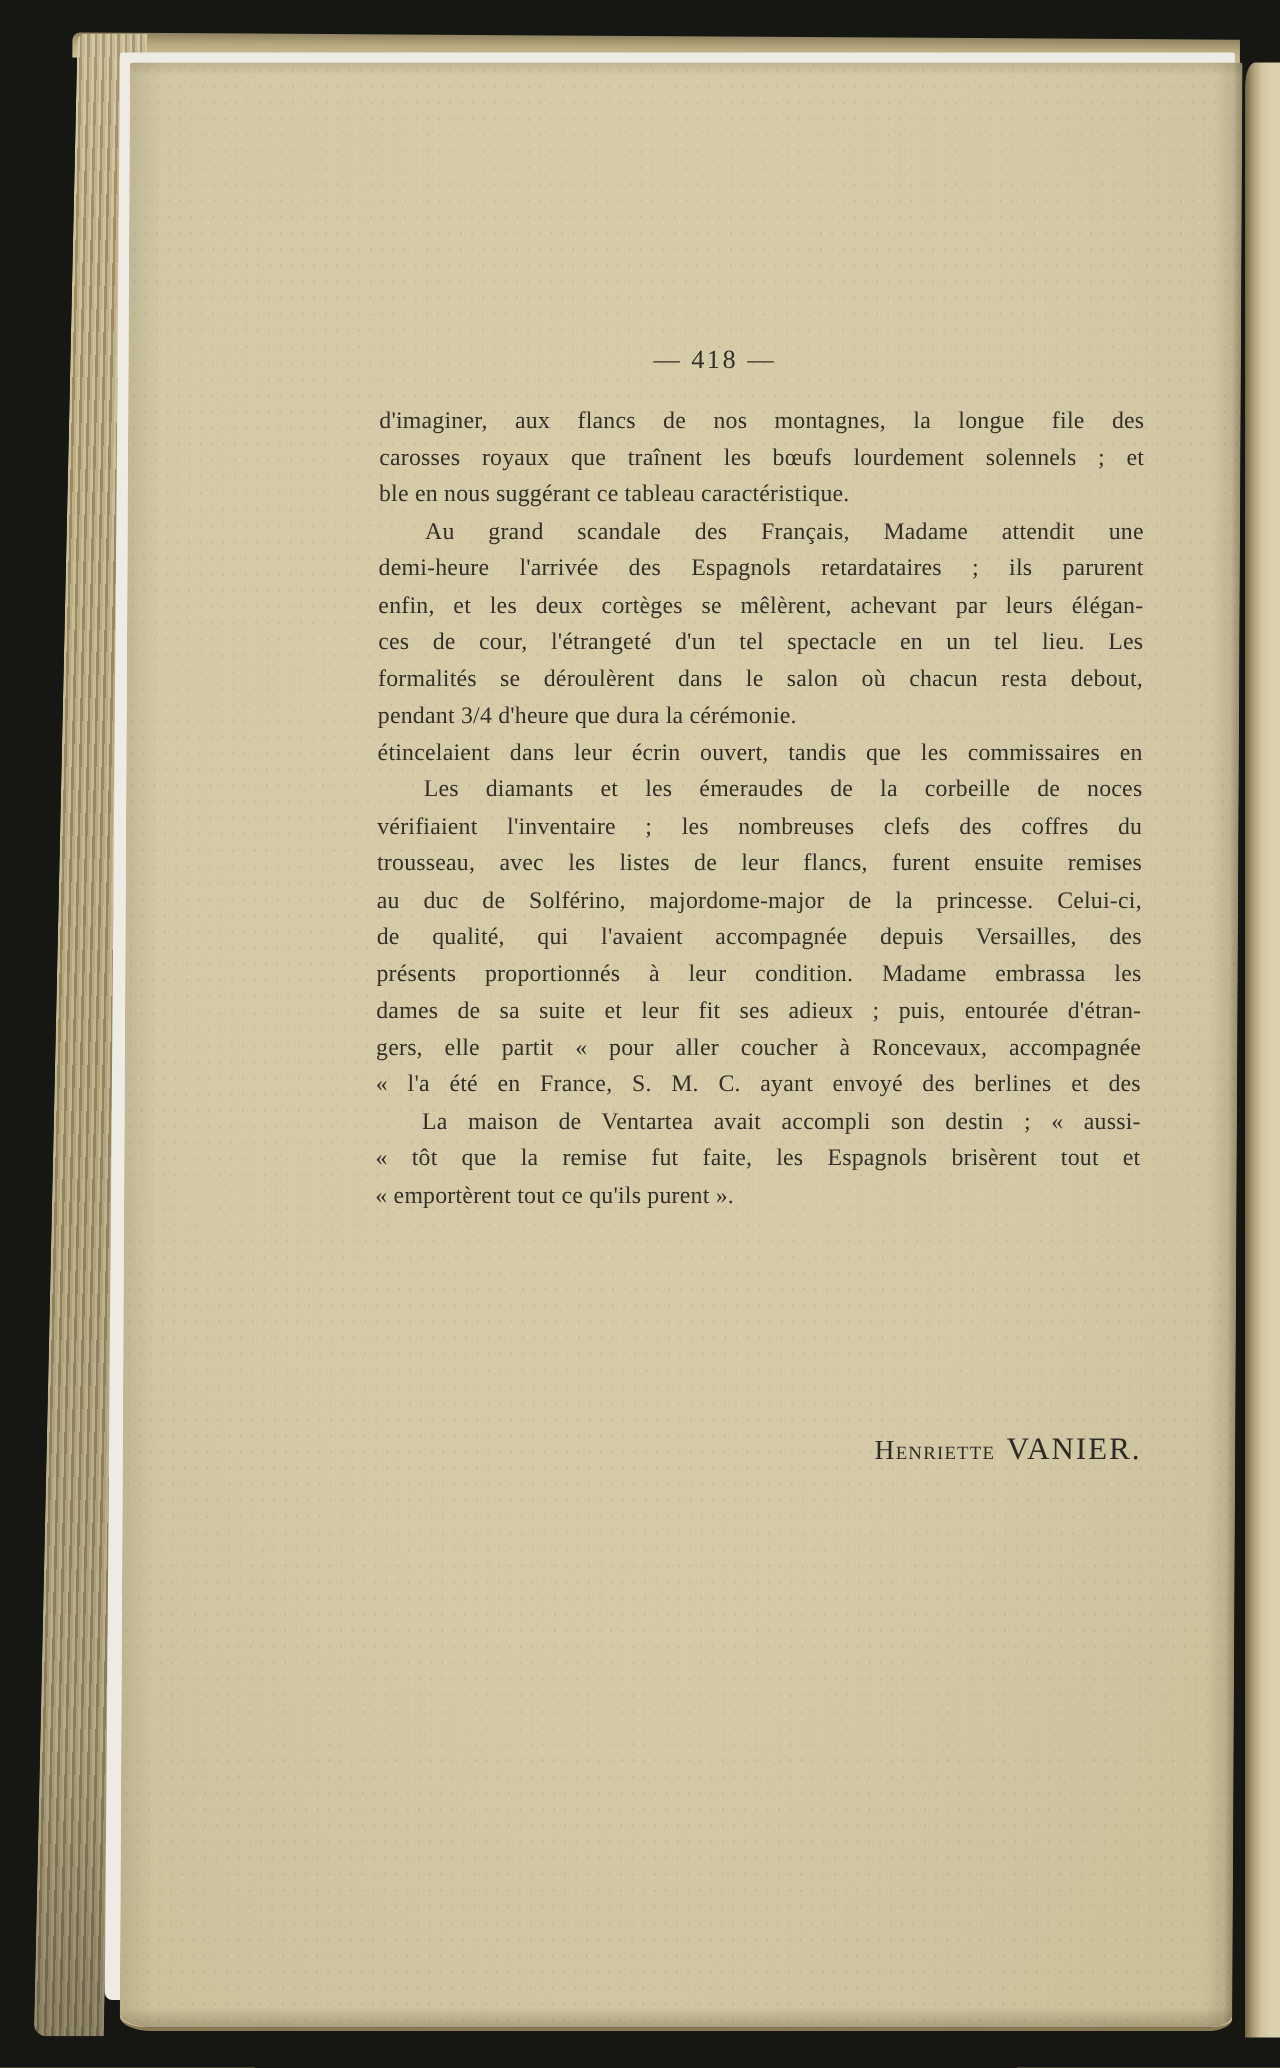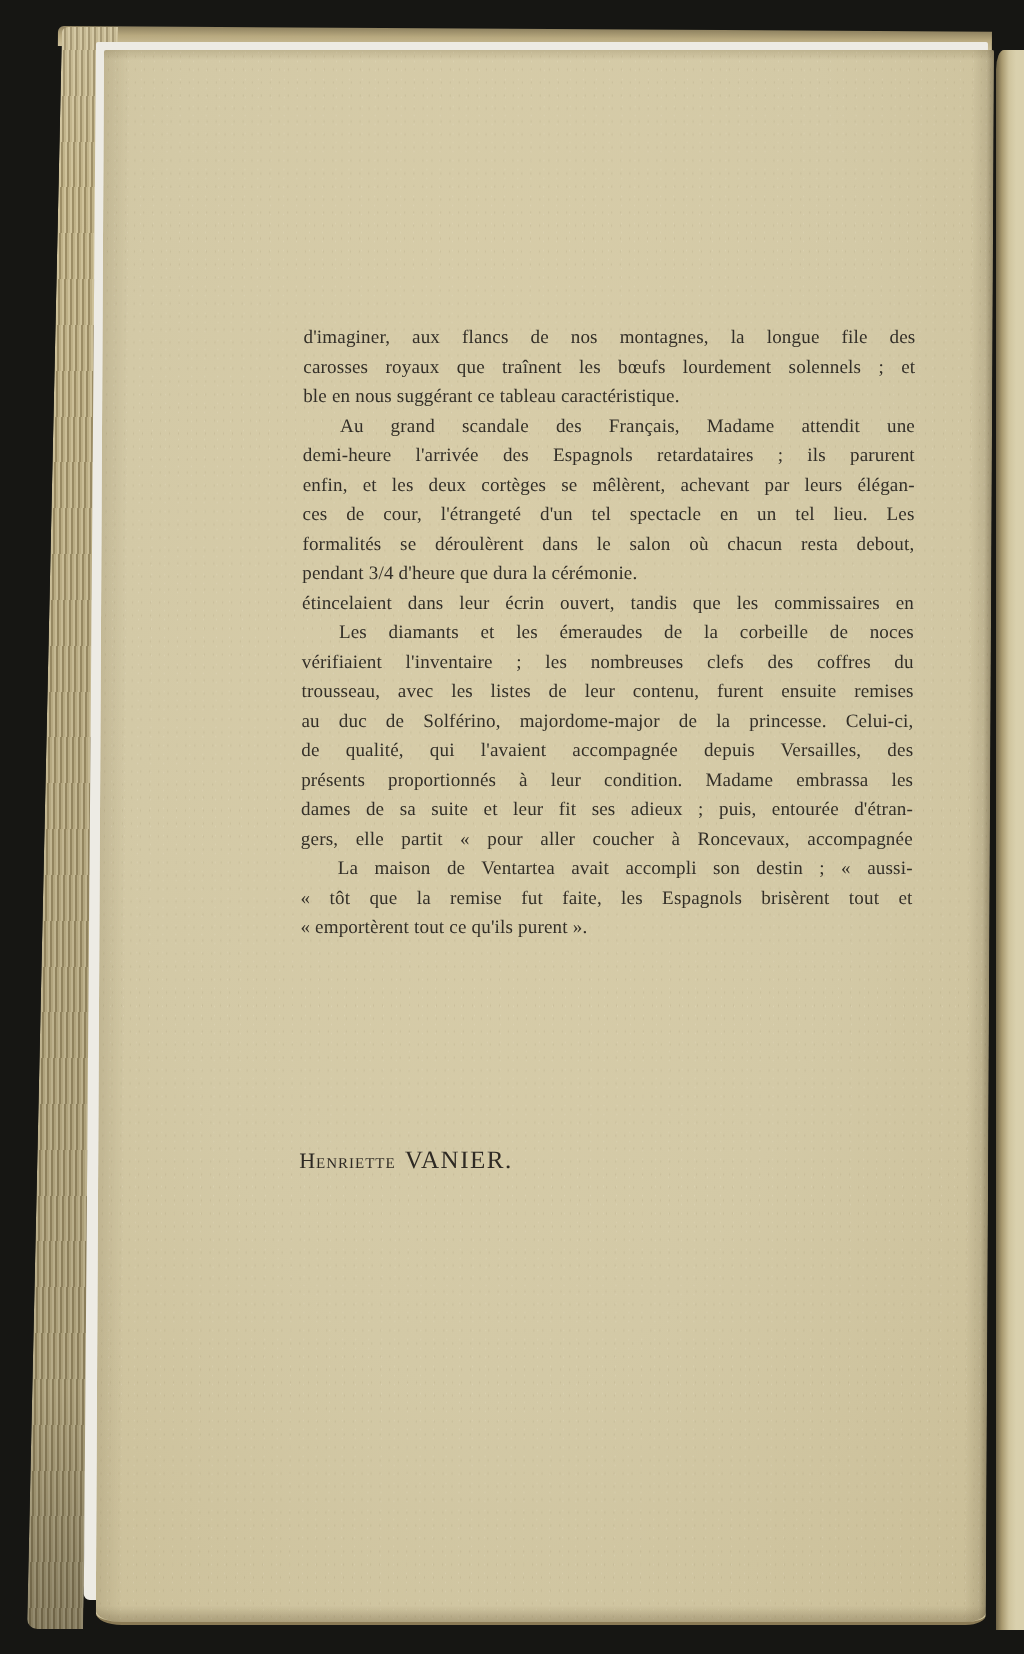--- a/index.html
+++ b/index.html
@@ -75,52 +75,56 @@
     letter-spacing:0.2px;
   }
   .line{
     text-align:justify;text-align-last:justify;-moz-text-align-last:justify;
     text-justify:inter-word;
   }
   .line.end{text-align-last:left;-moz-text-align-last:left;}
   .line.indent{text-indent:37px;}
   .signature{
     position:absolute;left:201px;top:1096px;width:614px;z-index:2;
-    color:#2e2a24;white-space:nowrap;
+    text-align:right;color:#2e2a24;white-space:nowrap;
   }
   .sig-given{font-variant:small-caps;font-size:22px;letter-spacing:1px;}
   .sig-family{font-size:25px;letter-spacing:1.5px;margin-left:9px;}
 </style>
 </head>
 <body>
 
 <div class="edge-top"></div>
 <div class="edge-left"></div>
 <div class="underlay"></div>
 
 <div class="page">
+  <div class="page-header">
+    <span>— 418 —</span>
+  </div>
   <div class="text-block">
       <div class="line">d'imaginer, aux flancs de nos montagnes, la longue file des</div>
       <div class="line">carosses royaux que traînent les bœufs lourdement solennels ; et</div>
       <div class="line end">ble en nous suggérant ce tableau caractéristique.</div>
       <div class="line indent">Au grand scandale des Français, Madame attendit une</div>
       <div class="line">demi-heure l'arrivée des Espagnols retardataires ; ils parurent</div>
       <div class="line">enfin, et les deux cortèges se mêlèrent, achevant par leurs élégan-</div>
       <div class="line">ces de cour, l'étrangeté d'un tel spectacle en un tel lieu. Les</div>
       <div class="line">formalités se déroulèrent dans le salon où chacun resta debout,</div>
       <div class="line end">pendant 3/4 d'heure que dura la cérémonie.</div>
       <div class="line">étincelaient dans leur écrin ouvert, tandis que les commissaires en</div>
       <div class="line indent">Les diamants et les émeraudes de la corbeille de noces</div>
       <div class="line">vérifiaient l'inventaire ; les nombreuses clefs des coffres du</div>
-      <div class="line">trousseau, avec les listes de leur contenu, furent ensuite remises</div>
+      <div class="line">trousseau, avec les listes de leur flancs, furent ensuite remises</div>
       <div class="line">au duc de Solférino, majordome-major de la princesse. Celui-ci,</div>
       <div class="line">de qualité, qui l'avaient accompagnée depuis Versailles, des</div>
       <div class="line">présents proportionnés à leur condition. Madame embrassa les</div>
       <div class="line">dames de sa suite et leur fit ses adieux ; puis, entourée d'étran-</div>
       <div class="line">gers, elle partit « pour aller coucher à Roncevaux, accompagnée</div>
+      <div class="line">« l'a été en France, S. M. C. ayant envoyé des berlines et des</div>
       <div class="line indent">La maison de Ventartea avait accompli son destin ; « aussi-</div>
       <div class="line">« tôt que la remise fut faite, les Espagnols brisèrent tout et</div>
       <div class="line end">« emportèrent tout ce qu'ils purent ».</div>
     </div>
   <div class="signature">
     <span class="sig-given">Henriette</span><span class="sig-family">VANIER.</span>
   </div>
 </div>
 
 <div class="facing"></div>

